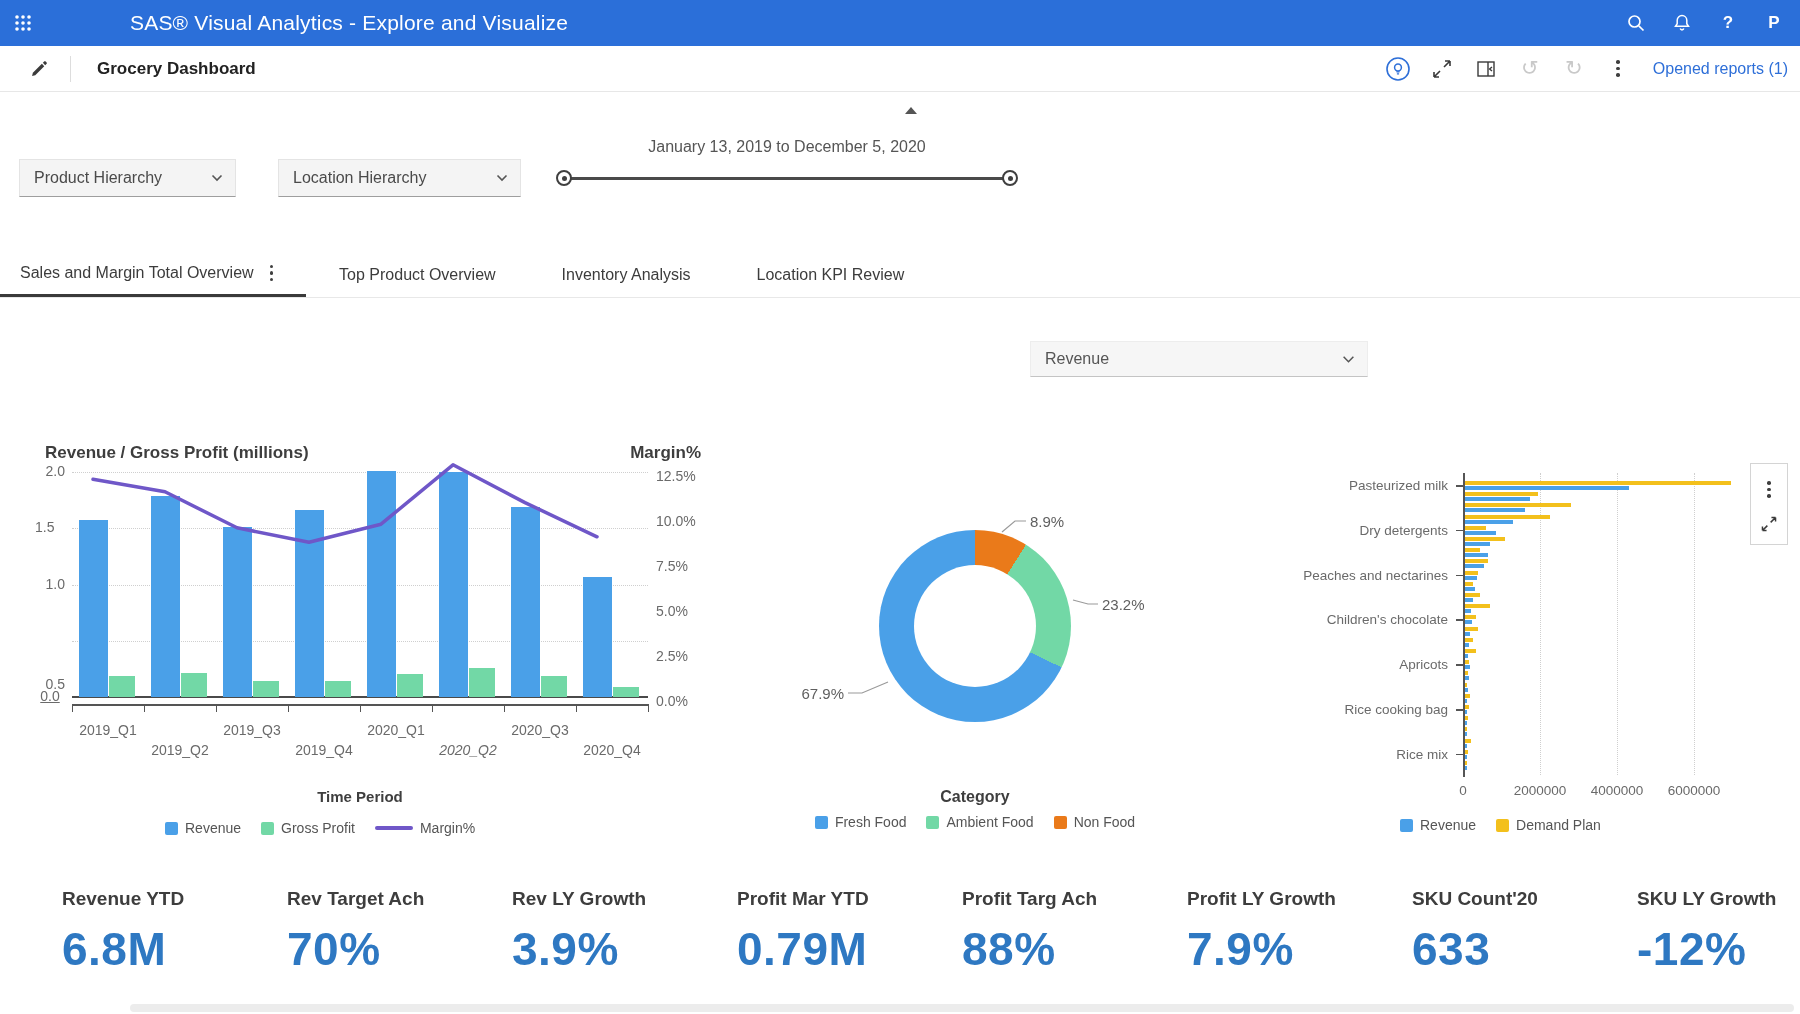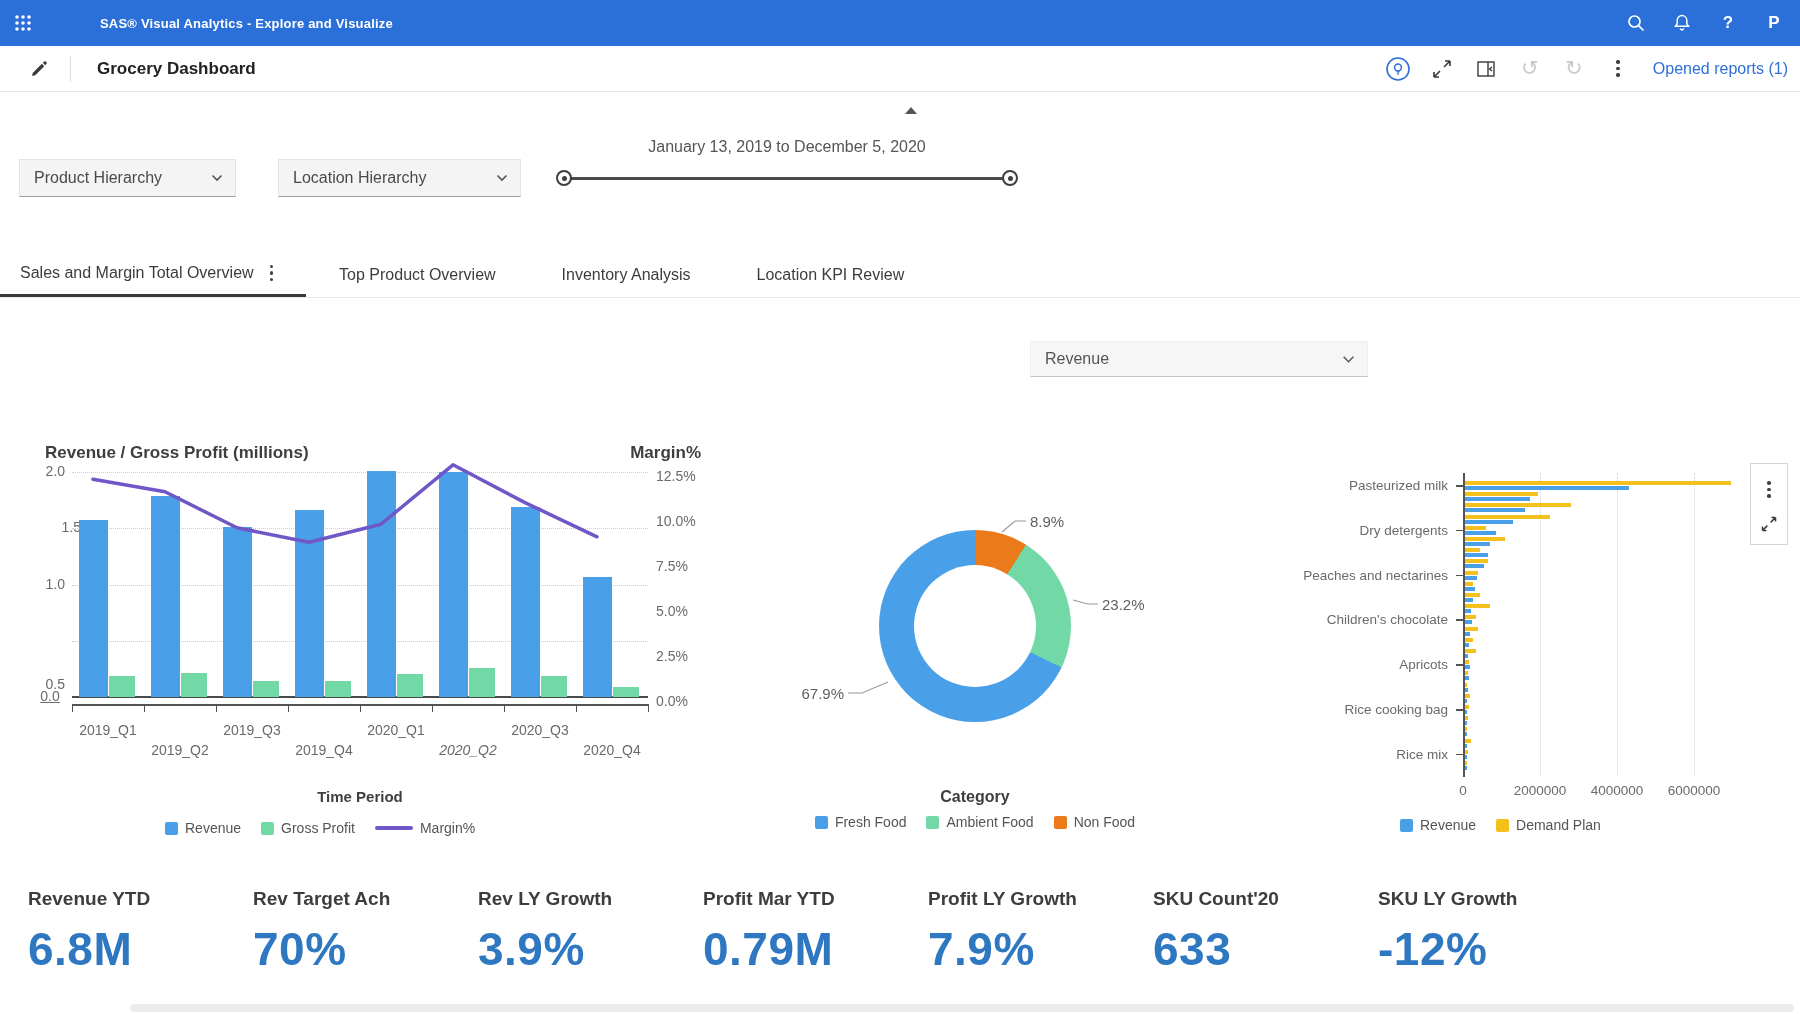--- a/index.html
+++ b/index.html
@@ -8,21 +8,21 @@
     --text-dark:#3d3d3d; --text-gray:#6a6a6a;
   }
   *{margin:0;padding:0;box-sizing:border-box;font-family:"Liberation Sans",sans-serif}
   html,body{background:#fff}
   #screen{position:relative;width:1800px;height:1014px;background:#fff;overflow:hidden}
   button{background:none;border:none;cursor:pointer;font-family:inherit}
 
   
   .app-bar{position:absolute;top:0;left:0;width:1800px;height:46px;background:var(--header-blue);display:flex;align-items:center;color:#fff}
   .grid-btn{width:46px;height:46px;display:flex;align-items:center;justify-content:center}
-  .app-title{font-size:13px;font-weight:bold;margin-left:54px;letter-spacing:.2px}
+  .app-title{font-size:21px;font-weight:normal;margin-left:84px;letter-spacing:.2px}
   .app-bar-right{margin-left:auto;display:flex;align-items:center;gap:14px;padding-right:10px}
   .app-bar-right button{width:32px;height:32px;display:flex;align-items:center;justify-content:center;color:#fff;font-size:17px;font-weight:bold}
 
   
   .toolbar{position:absolute;top:46px;left:0;width:1800px;height:46px;background:#fff;border-bottom:1px solid #e7e7e7;display:flex;align-items:center}
   .pencil-btn{width:34px;height:34px;margin-left:22px;display:flex;align-items:center;justify-content:center}
   .tb-divider{width:1px;height:26px;background:#ddd;margin-left:14px}
   .report-title{font-size:17px;font-weight:bold;color:#222;margin-left:26px}
   .toolbar-right{margin-left:auto;display:flex;align-items:center;gap:10px;padding-right:12px}
   .toolbar-right .icon-btn{width:34px;height:34px;display:flex;align-items:center;justify-content:center}
@@ -86,21 +86,21 @@
 
   
   .hbar-label{position:absolute;width:148px;text-align:right;font-size:13.5px;color:var(--text-gray);height:16px;line-height:16px;white-space:nowrap}
   .hbar-tick{position:absolute;width:7px;height:1.5px;background:#555}
   .hbar-axis{position:absolute;width:2px;background:#555}
   .hbar-xtick{position:absolute;width:90px;text-align:center;font-size:13.5px;color:var(--text-gray)}
   .mini-toolbar{position:absolute;left:450px;top:8px;width:38px;height:82px;background:#fff;border:1px solid #d4d4d4;display:flex;flex-direction:column;align-items:center;justify-content:space-around}
 
   
   .kpi-row{position:absolute;left:0;top:888px;width:1800px;display:grid;grid-template-columns:repeat(8,1fr)}
-  .kpi{padding-left:28px}
+  .kpi{padding-left:62px}
   .kpi .kpi-label{font-size:19px;font-weight:bold;color:var(--text-dark)}
   .kpi .kpi-value{font-size:46px;font-weight:600;color:var(--kpi-blue);margin-top:12px;letter-spacing:.5px}
 
   .bottom-scrollbar{position:absolute;left:130px;right:6px;bottom:2px;height:8px;background:#ececec;border-radius:4px;cursor:pointer}
 </style>
 </head>
 <body>
 
 <div id="screen">
 
@@ -241,21 +241,21 @@
       </svg>
   </button>
 
   <section class="combo-panel" id="combo-panel">
     <div class="chart-title-left">Revenue / Gross Profit (millions)</div>
     <div class="chart-title-right">Margin%</div>
     <div class="xaxis-title">Time Period</div>
   <div class="gridline-h" style="left: 37px; width: 576px; top: 32px;"></div>
       <div class="tick-label" style="left: 0px; width: 30px; top: 23px; text-align: right;">2.0</div>
       <div class="gridline-h" style="left: 37px; width: 576px; top: 88.25px;"></div>
-      <div class="tick-label" style="left: 16px; width: 30px; top: 79.25px; text-align: right;">1.5</div>
+      <div class="tick-label" style="left: 0px; width: 30px; top: 79.25px; ">1.5</div>
       <div class="gridline-h" style="left: 37px; width: 576px; top: 144.5px;"></div>
       <div class="tick-label" style="left: 0px; width: 30px; top: 135.5px; text-align: right;">1.0</div>
       <div class="gridline-h" style="left: 37px; width: 576px; top: 200.75px;"></div>
       <div class="tick-label" style="left: 0px; width: 30px; top: 191.75px; text-align: right; margin-top: 44px;">0.5</div>
       <div class="tick-label" style="left: 0px; width: 30px; top: 248px; text-align: center; text-decoration: underline;">0.0</div>
       <div class="tick-label" style="left: 621px; width: 55px; top: 28px;">12.5%</div>
       <div class="tick-label" style="left: 621px; width: 55px; top: 73px;">10.0%</div>
       <div class="tick-label" style="left: 621px; width: 55px; top: 118px;">7.5%</div>
       <div class="tick-label" style="left: 621px; width: 55px; top: 163px;">5.0%</div>
       <div class="tick-label" style="left: 621px; width: 55px; top: 208px;">2.5%</div>
@@ -454,20 +454,24 @@
       </div>
       <div class="kpi">
         <div class="kpi-label">Rev LY Growth</div>
         <div class="kpi-value">3.9%</div>
       </div>
       <div class="kpi">
         <div class="kpi-label">Profit Mar YTD</div>
         <div class="kpi-value">0.79M</div>
       </div>
       <div class="kpi">
+        <div class="kpi-label">Profit Targ Ach</div>
+        <div class="kpi-value">88%</div>
+      </div>
+      <div class="kpi">
         <div class="kpi-label">Profit LY Growth</div>
         <div class="kpi-value">7.9%</div>
       </div>
       <div class="kpi">
         <div class="kpi-label">SKU Count'20</div>
         <div class="kpi-value">633</div>
       </div>
       <div class="kpi">
         <div class="kpi-label">SKU LY Growth</div>
         <div class="kpi-value">-12%</div>

